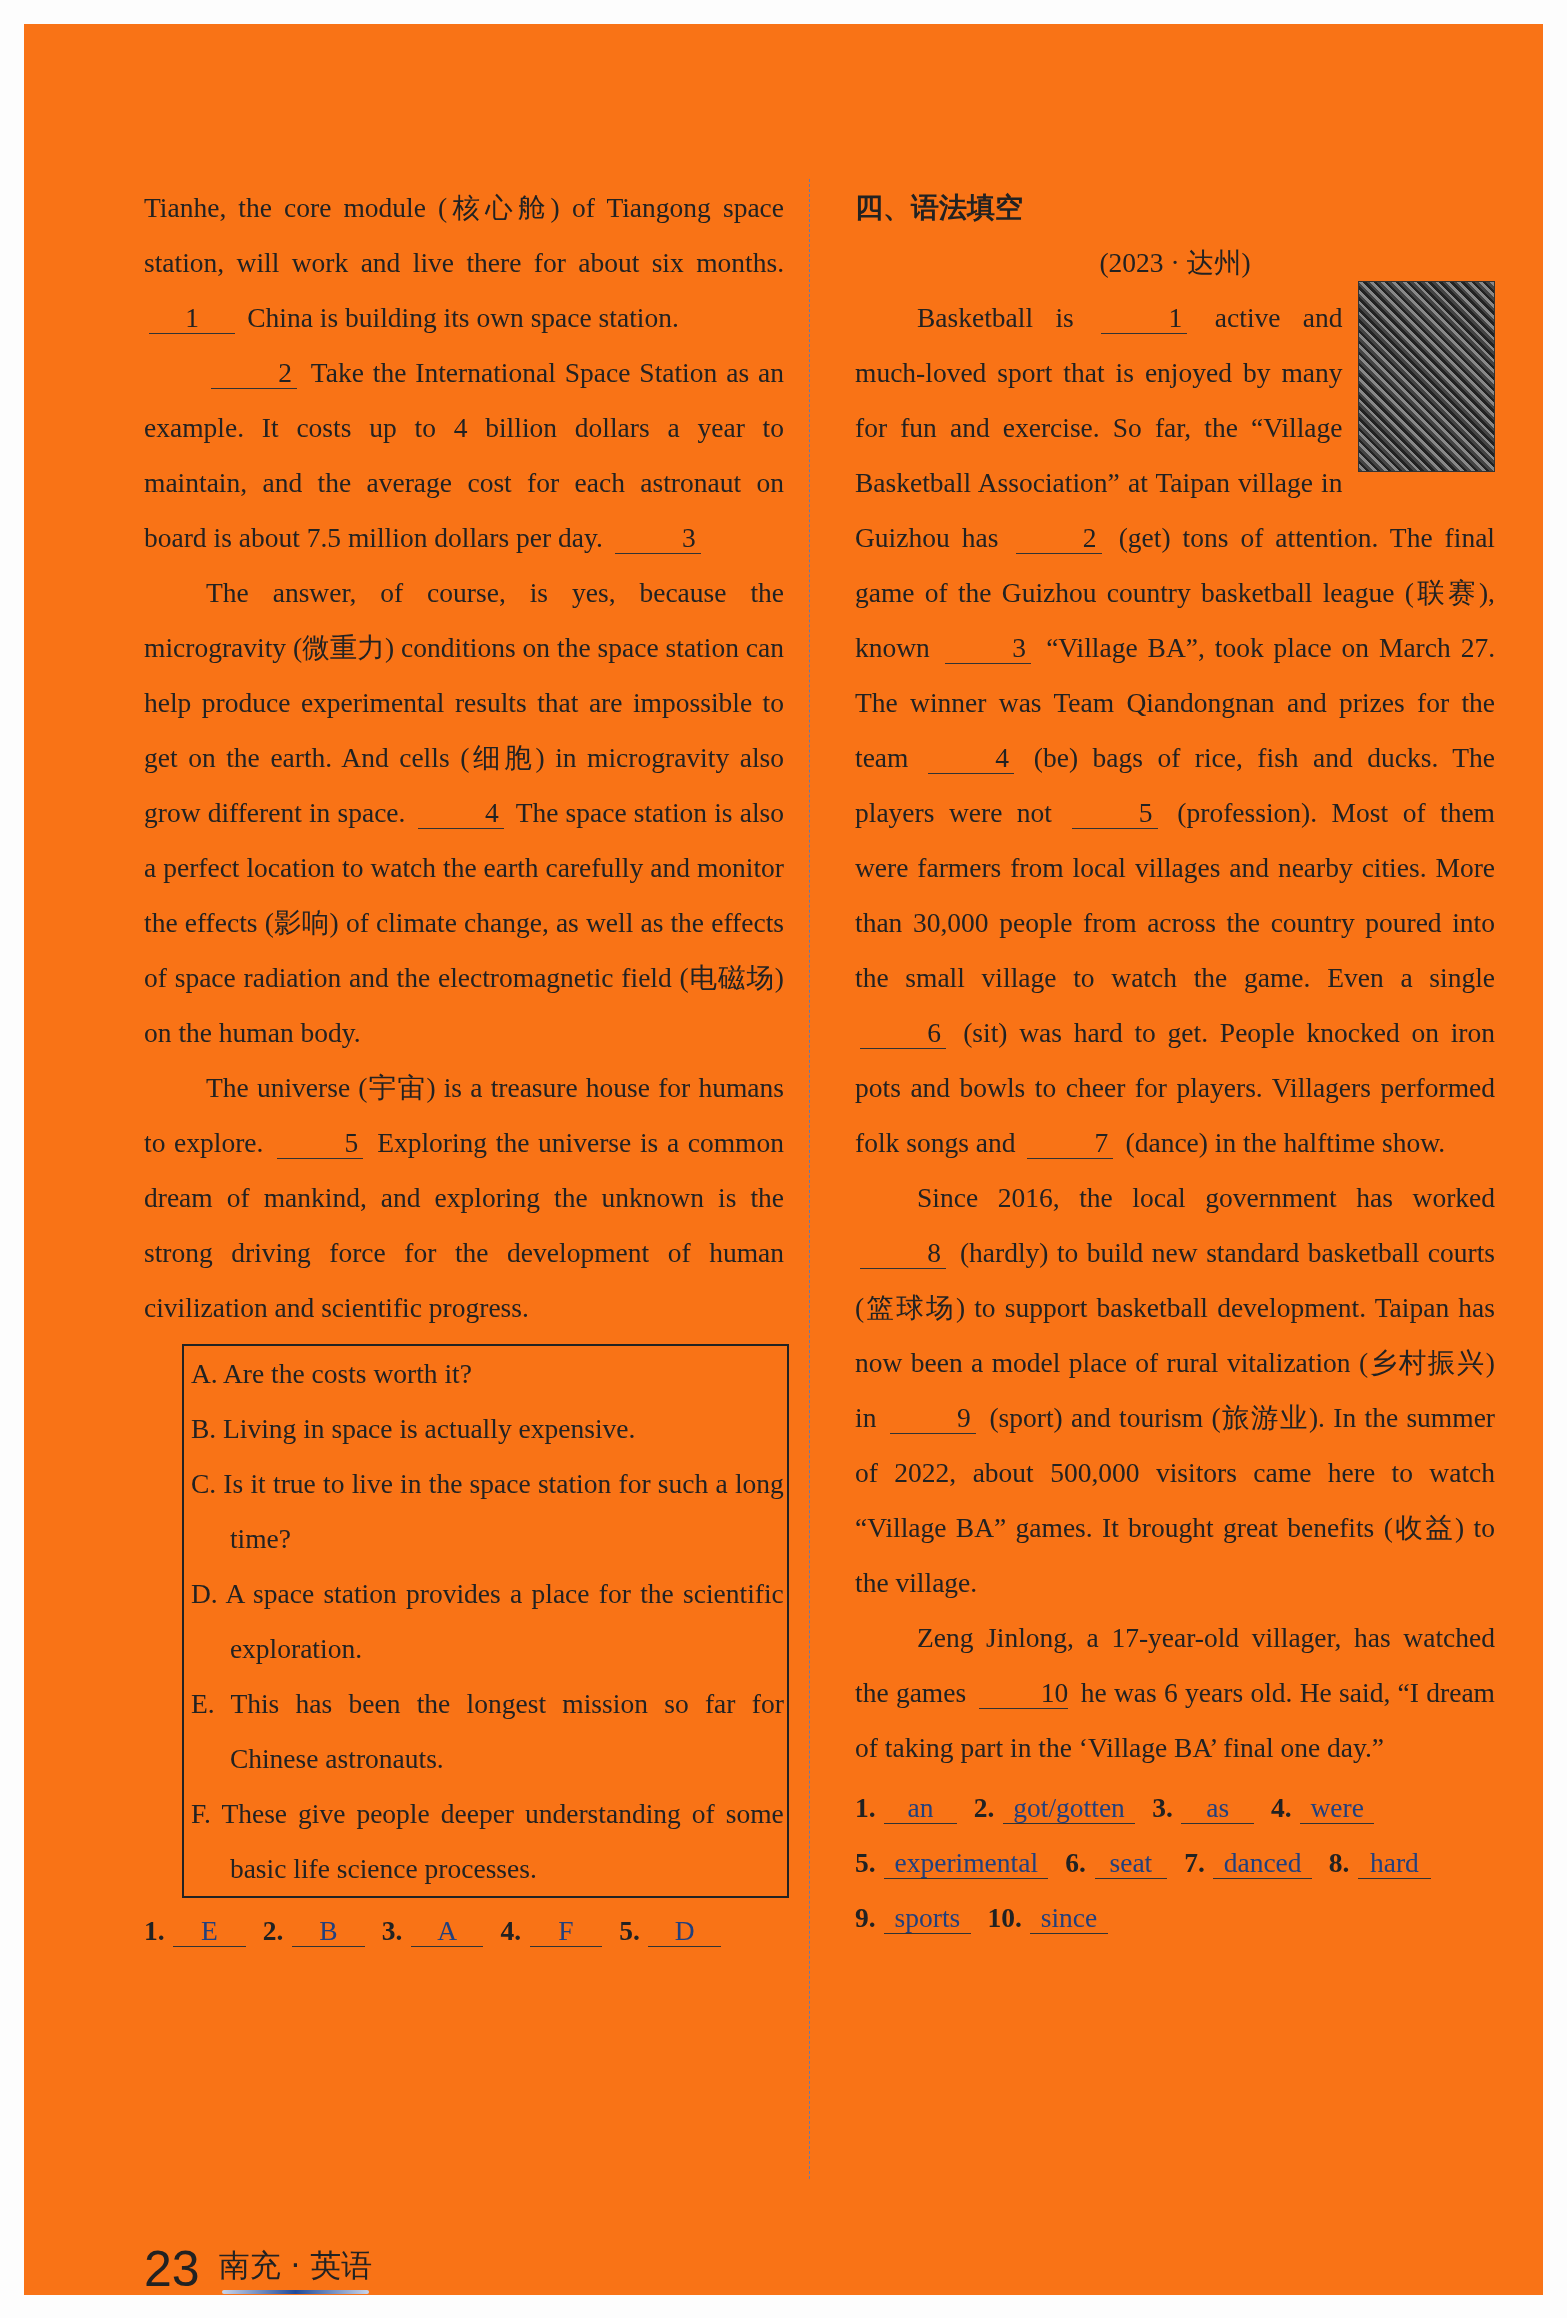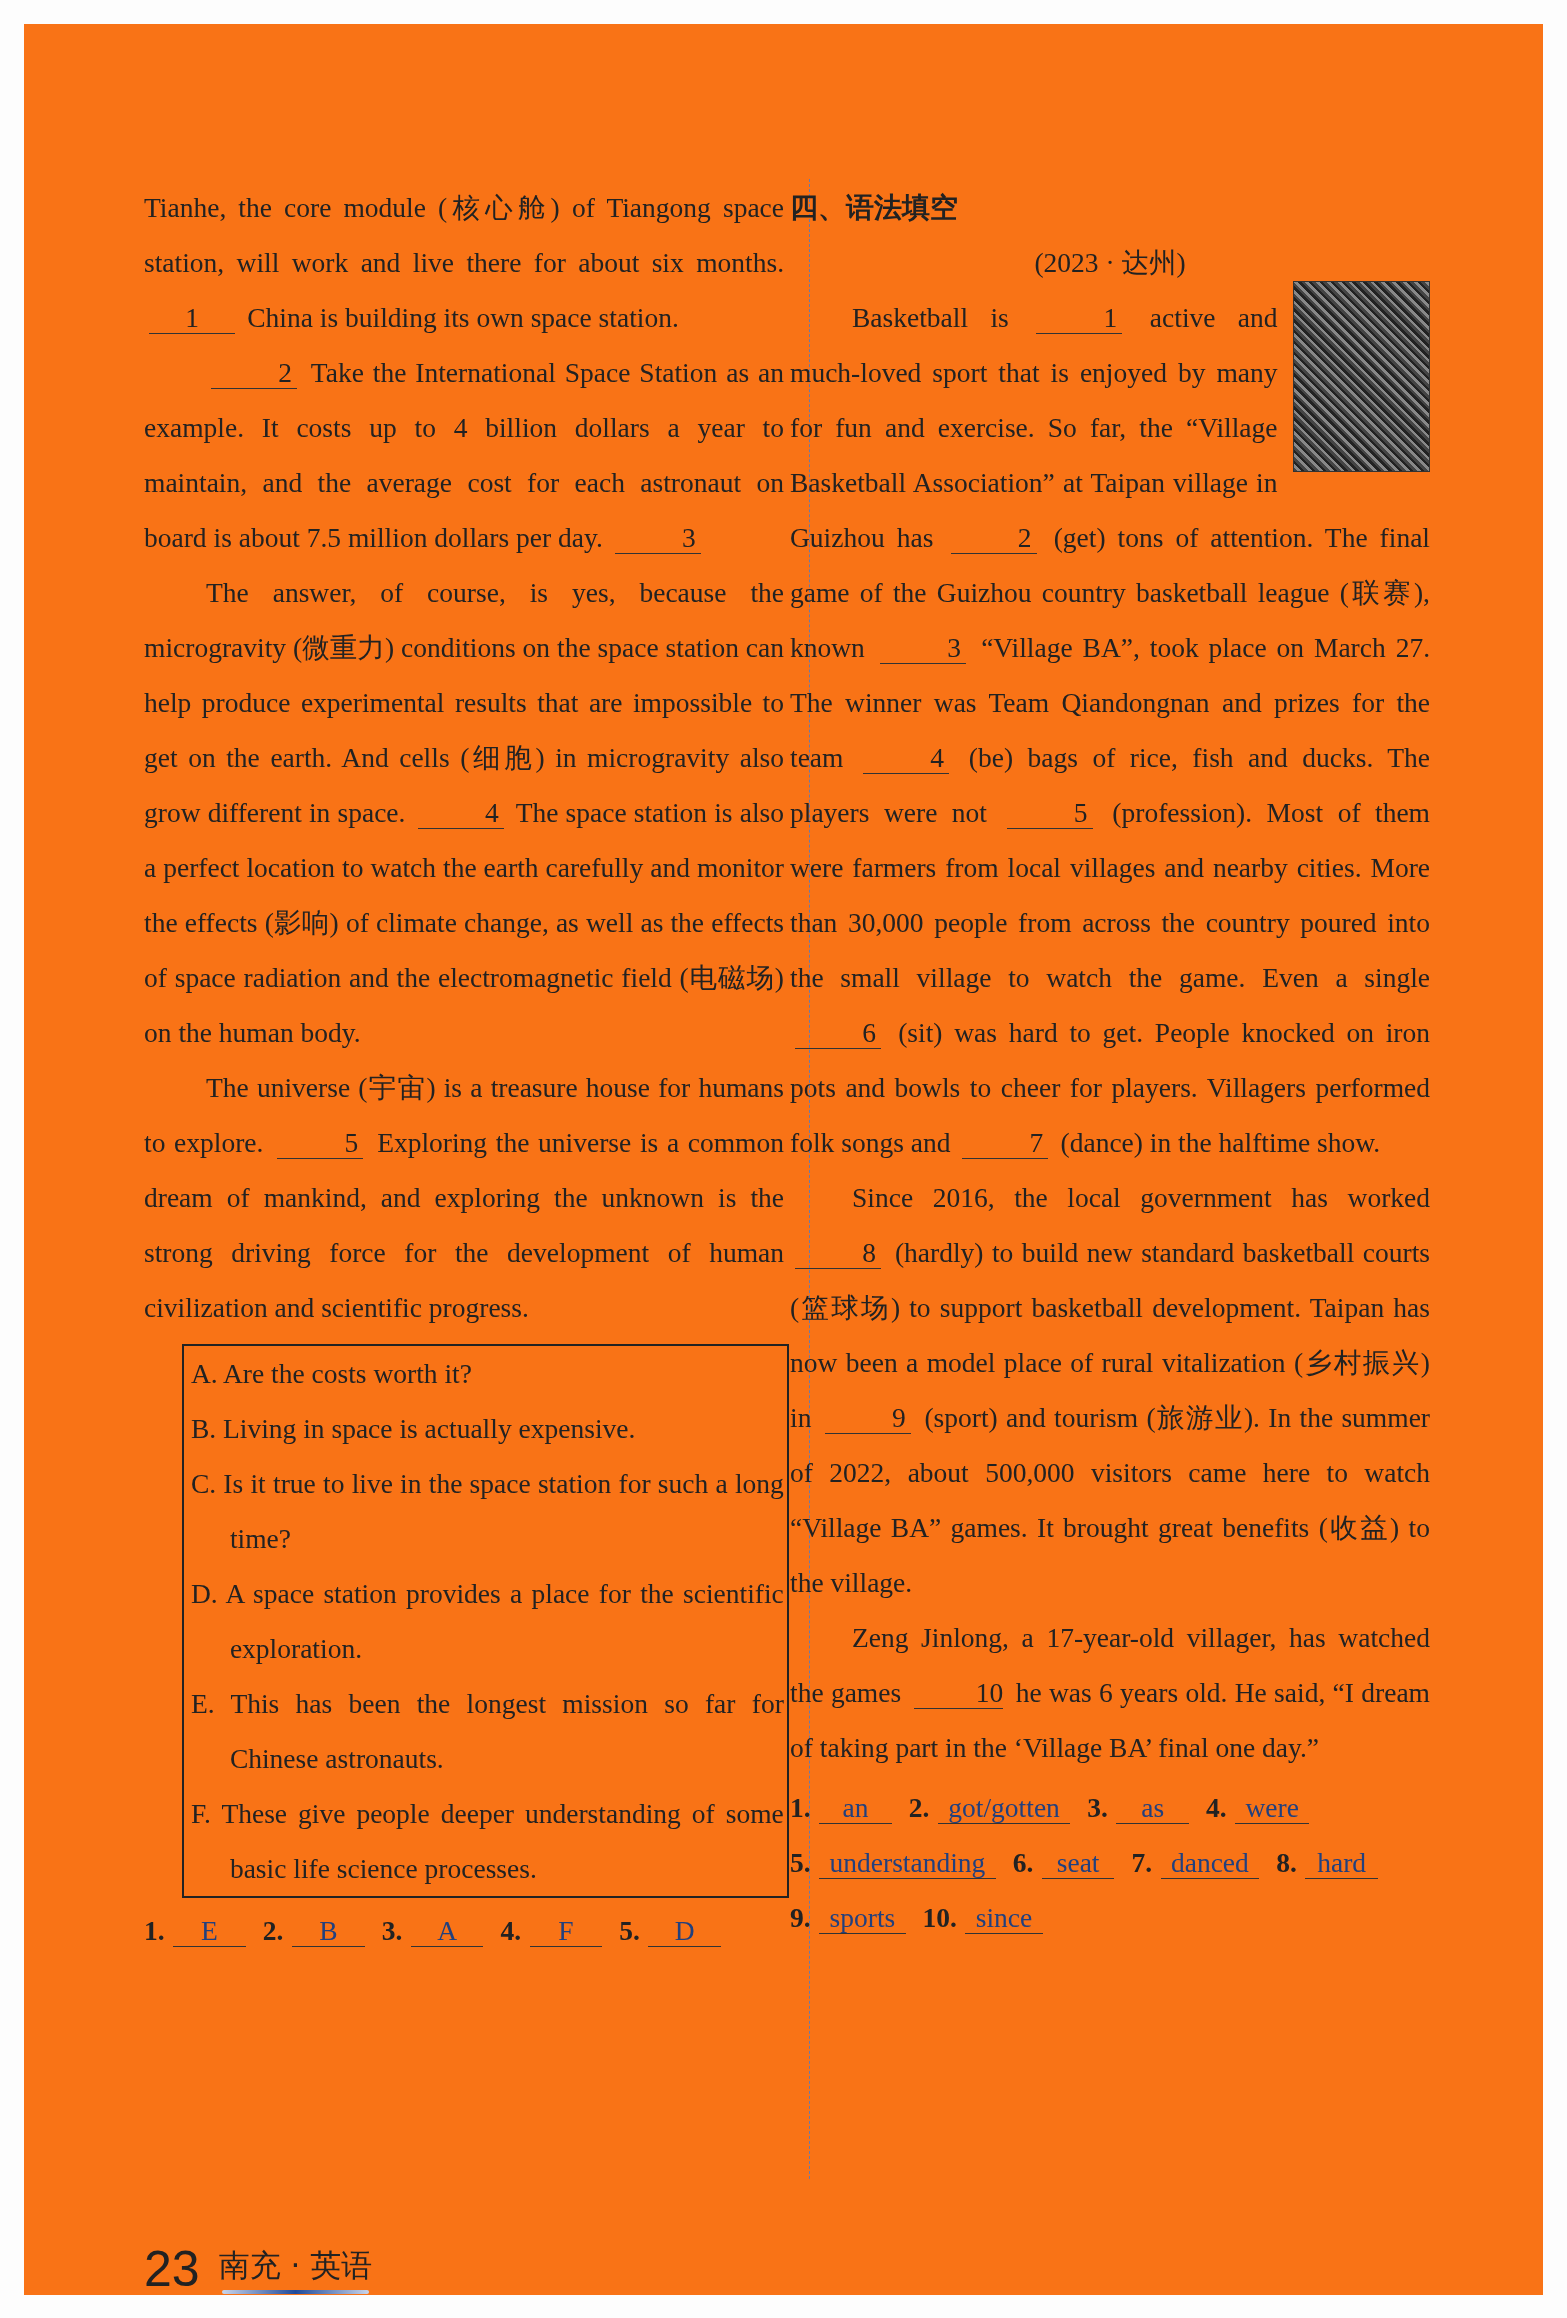--- a/index.html
+++ b/index.html
@@ -1,21 +1,21 @@
 <!DOCTYPE html>
 <html style="font-size:13.7px"><head>
 <meta charset="utf-8">
 <style>
   html,body{margin:0;padding:0;}
   body{width:1567px;height:2319px;background:#fdfdfd;position:relative;overflow:hidden;
        font-family:"Liberation Serif","DejaVu Serif",serif;color:#222;}
   .page{position:absolute;left:24px;top:24px;width:1519px;height:2271px;background:#f97316;}
   .col{position:absolute;top:156px;font-size:27.5px;line-height:55px;text-align:justify;}
   .left{left:120px;width:640px;}
-  .right{left:766px;width:640px;}
+  .right{left:831px;width:640px;}
   .divider{position:absolute;left:785px;top:155px;height:2000px;border-left:1.7px dashed #6a7aa8;}
   p{margin:0;}
   .indent{text-indent:62px;}
   .blank{display:inline-block;min-width:86px;border-bottom:1.7px solid #333;text-align:center;line-height:31px;margin:0 5.2px;}
   .heading{font-family:"DejaVu Sans",sans-serif;font-weight:bold;font-size:28px;}
   .source{text-align:center;}
   .options{border:2.6px solid #222;padding:0 3.4px 0 6.9px;margin-top:8.6px;margin-right:-5.2px;margin-left:38px;}
   .opt{padding-left:39px;text-indent:-39px;}
   .answers{display:flex;flex-wrap:wrap;column-gap:17px;margin-top:5.2px;}
   .ans{white-space:nowrap;}
@@ -109,21 +109,21 @@
       <span>Zeng Jinlong, a 17-year-old villager, has watched the games</span>
       <span class="blank">10</span>
       <span>he was 6 years old. He said, “I dream of taking part in the ‘Village BA’ final one day.”</span>
     </p>
 
     <div class="answers">
       <span class="ans"><span class="num">1.</span><span class="val">an</span></span>
       <span class="ans"><span class="num">2.</span><span class="val">got/gotten</span></span>
       <span class="ans"><span class="num">3.</span><span class="val">as</span></span>
       <span class="ans"><span class="num">4.</span><span class="val">were</span></span>
-      <span class="ans"><span class="num">5.</span><span class="val">understanding</span></span>
+      <span class="ans"><span class="num">5.</span><span class="val">experimental</span></span>
       <span class="ans"><span class="num">6.</span><span class="val">seat</span></span>
       <span class="ans"><span class="num">7.</span><span class="val">danced</span></span>
       <span class="ans"><span class="num">8.</span><span class="val">hard</span></span>
       <span class="ans"><span class="num">9.</span><span class="val">sports</span></span>
       <span class="ans"><span class="num">10.</span><span class="val">since</span></span>
     </div>
   </div>
 
   <div class="footer">
     <span class="pnum">23</span>

